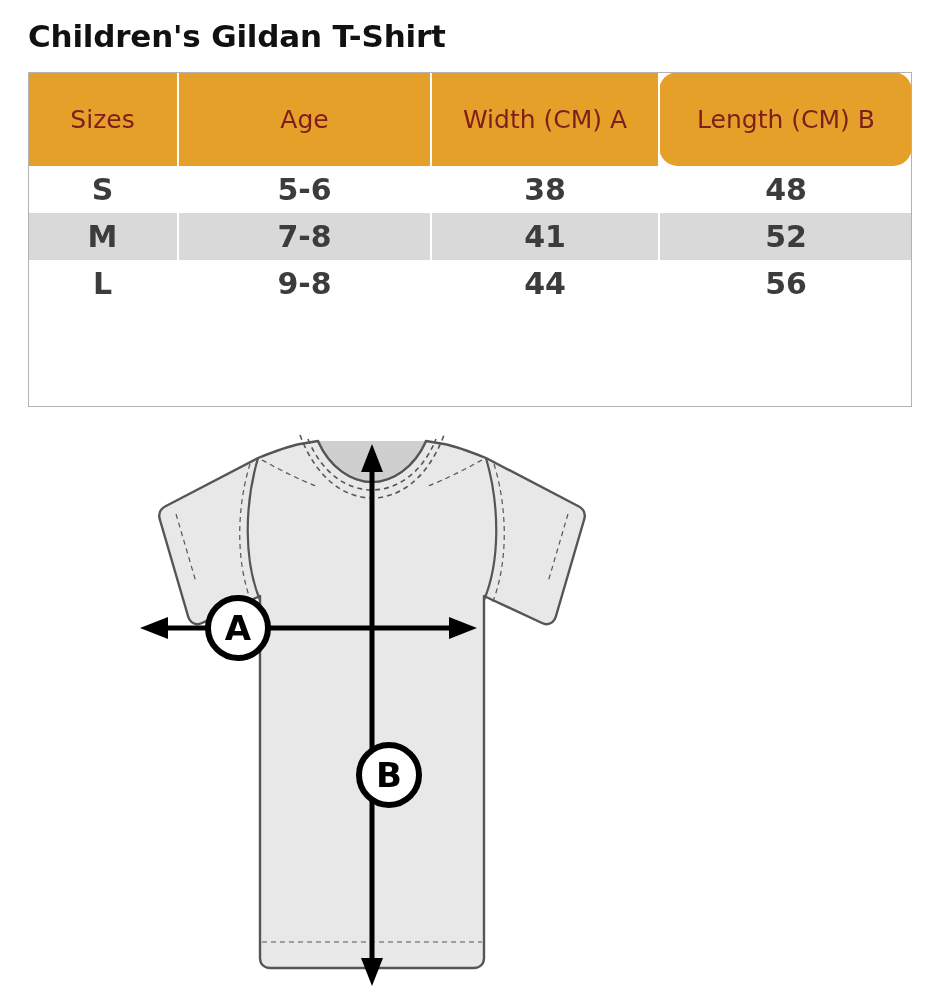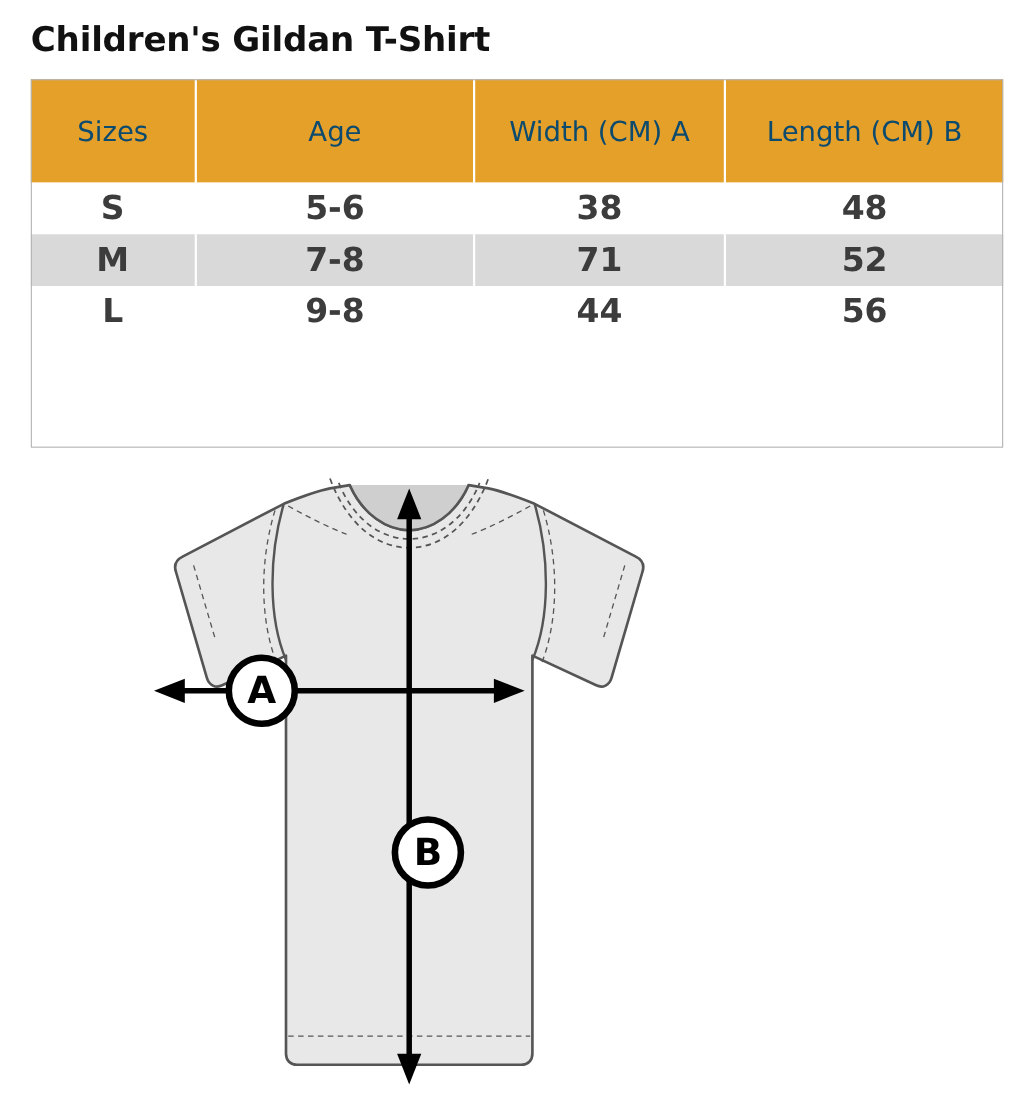--- a/index.html
+++ b/index.html
@@ -39,31 +39,31 @@
     width: 884px;
     table-layout: fixed;
   }
   table.size-table col.c0 { width: 150px; }
   table.size-table col.c1 { width: 253px; }
   table.size-table col.c2 { width: 228px; }
   table.size-table col.c3 { width: 253px; }
 
   table.size-table th {
     background: #e5a02a;
-    color: #0c4a6e;
+    color: #7f1d1d;
     font-weight: 400;
     font-size: 25px;
     height: 94px;
     text-align: center;
     border-right: 2px solid #ffffff;
     border-bottom: none;
     padding: 0 4px;
     vertical-align: middle;
   }
-  table.size-table th:last-child { border-right: none; }
+  table.size-table th:last-child { border-right: none; border-radius: 19px; }
 
   table.size-table td {
     text-align: center;
     font-size: 30px;
     font-weight: bold;
     color: #3c3c3c;
     height: 47px;
     padding: 0;
     border-right: 2px solid #ffffff;
     vertical-align: middle;
@@ -120,21 +120,21 @@
     <tbody>
       <tr class="even">
         <td>S</td>
         <td>5-6</td>
         <td>38</td>
         <td>48</td>
       </tr>
       <tr class="odd">
         <td>M</td>
         <td>7-8</td>
-        <td>71</td>
+        <td>41</td>
         <td>52</td>
       </tr>
       <tr class="even">
         <td>L</td>
         <td>9-8</td>
         <td>44</td>
         <td>56</td>
       </tr>
     </tbody>
   </table>

